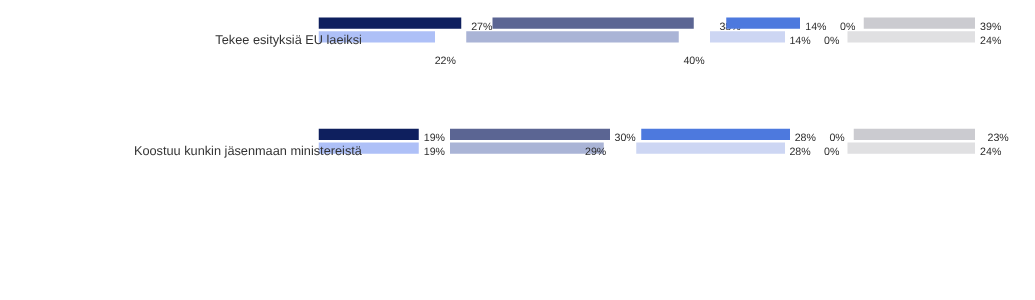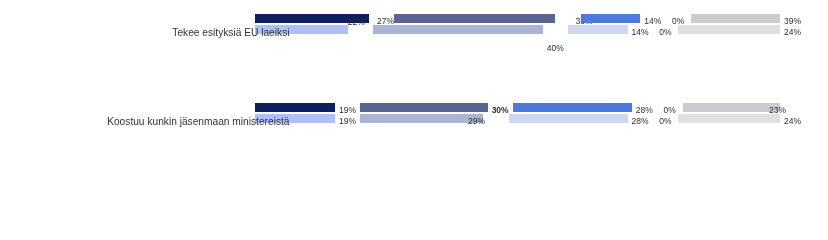--- a/index.html
+++ b/index.html
@@ -18,38 +18,38 @@
     <div class="seg" style="left: 254.5px; top: 13.5px; width: 114.48px; background: rgb(14, 31, 94);"></div>
     <div class="vlabel" style="left: 368.98px; width: 25px; top: 15.5px; text-align: right;">27%</div>
     <div class="seg" style="left: 394.38px; top: 13.5px; width: 161.12px; background: rgb(91, 101, 147);"></div>
     <div class="vlabel" style="left: 555.5px; width: 15px; top: 15.5px; margin-left: 20px;">38%</div>
     <div class="seg" style="left: 580.9px; top: 13.5px; width: 59.36px; background: rgb(77, 121, 222);"></div>
     <div class="vlabel" style="left: 640.26px; width: 25px; top: 15.5px;">14%</div>
     <div class="vlabel" style="left: 665.66px; width: 25px; top: 15.5px;">0%</div>
     <div class="seg" style="left: 691.06px; top: 13.5px; width: 89.04px; background: rgb(203, 203, 208);"></div>
     <div class="vlabel" style="left: 780.1px; width: 25px; top: 15.5px;">39%</div>
     <div class="seg" style="left: 254.5px; top: 24.5px; width: 93.28px; background: rgb(174, 192, 247);"></div>
-    <div class="vlabel" style="left: 347.78px; width: 14px; top: 17px;">22%</div>
+    <div class="vlabel" style="left: 347.78px; width: 14px; top: 43px;">22%</div>
     <div class="seg" style="left: 373.18px; top: 24.5px; width: 169.6px; background: rgb(170, 180, 214);"></div>
     <div class="vlabel" style="left: 542.78px; width: 25px; top: 43px;">40%</div>
     <div class="seg" style="left: 568.18px; top: 24.5px; width: 59.36px; background: rgb(205, 214, 243);"></div>
     <div class="vlabel" style="left: 627.54px; width: 25px; top: 26.5px;">14%</div>
     <div class="vlabel" style="left: 652.94px; width: 25px; top: 26.5px;">0%</div>
     <div class="seg" style="left: 678.34px; top: 24.5px; width: 101.76px; background: rgb(224, 224, 226);"></div>
     <div class="vlabel" style="left: 780.1px; width: 25px; top: 26.5px;">24%</div>
     <div class="cat-label" style="left: 0px; width: 246.5px; text-align: right; top: 26.9px;">Tekee esityksiä EU laeiksi</div>
     <div class="seg" style="left: 254.5px; top: 102.5px; width: 80.56px; background: rgb(14, 31, 94);"></div>
     <div class="vlabel" style="left: 335.06px; width: 25px; top: 104.5px;">19%</div>
     <div class="seg" style="left: 360.46px; top: 102.5px; width: 127.2px; background: rgb(91, 101, 147);"></div>
-    <div class="vlabel" style="left: 487.66px; width: 25px; top: 104.5px; font-weight: bold;">30%</div>
+    <div class="vlabel" style="left: 487.66px; width: 25px; top: 104.5px;">30%</div>
     <div class="seg" style="left: 513.06px; top: 102.5px; width: 118.72px; background: rgb(77, 121, 222);"></div>
     <div class="vlabel" style="left: 631.78px; width: 25px; top: 104.5px;">28%</div>
     <div class="vlabel" style="left: 657.18px; width: 25px; top: 104.5px;">0%</div>
     <div class="seg" style="left: 682.58px; top: 102.5px; width: 97.52px; background: rgb(203, 203, 208);"></div>
-    <div class="vlabel" style="left: 739px; width: 25px; top: 104.5px; padding-left: 26px;">23%</div>
+    <div class="vlabel" style="left: 760px; width: 25px; top: 104.5px; padding-left: 26px;">23%</div>
     <div class="seg" style="left: 254.5px; top: 113.5px; width: 80.56px; background: rgb(174, 192, 247);"></div>
     <div class="vlabel" style="left: 335.06px; width: 25px; top: 115.5px;">19%</div>
     <div class="seg" style="left: 360.46px; top: 113.5px; width: 122.96px; background: rgb(170, 180, 214);"></div>
     <div class="vlabel" style="left: 464px; width: 25px; top: 115.5px;">29%</div>
     <div class="seg" style="left: 508.82px; top: 113.5px; width: 118.72px; background: rgb(205, 214, 243);"></div>
     <div class="vlabel" style="left: 627.54px; width: 25px; top: 115.5px;">28%</div>
     <div class="vlabel" style="left: 652.94px; width: 25px; top: 115.5px;">0%</div>
     <div class="seg" style="left: 678.34px; top: 113.5px; width: 101.76px; background: rgb(224, 224, 226);"></div>
     <div class="vlabel" style="left: 780.1px; width: 25px; top: 115.5px;">24%</div>
     <div class="cat-label" style="left: 0px; width: 246.5px; text-align: right; top: 115.9px;">Koostuu kunkin jäsenmaan ministereistä</div>

